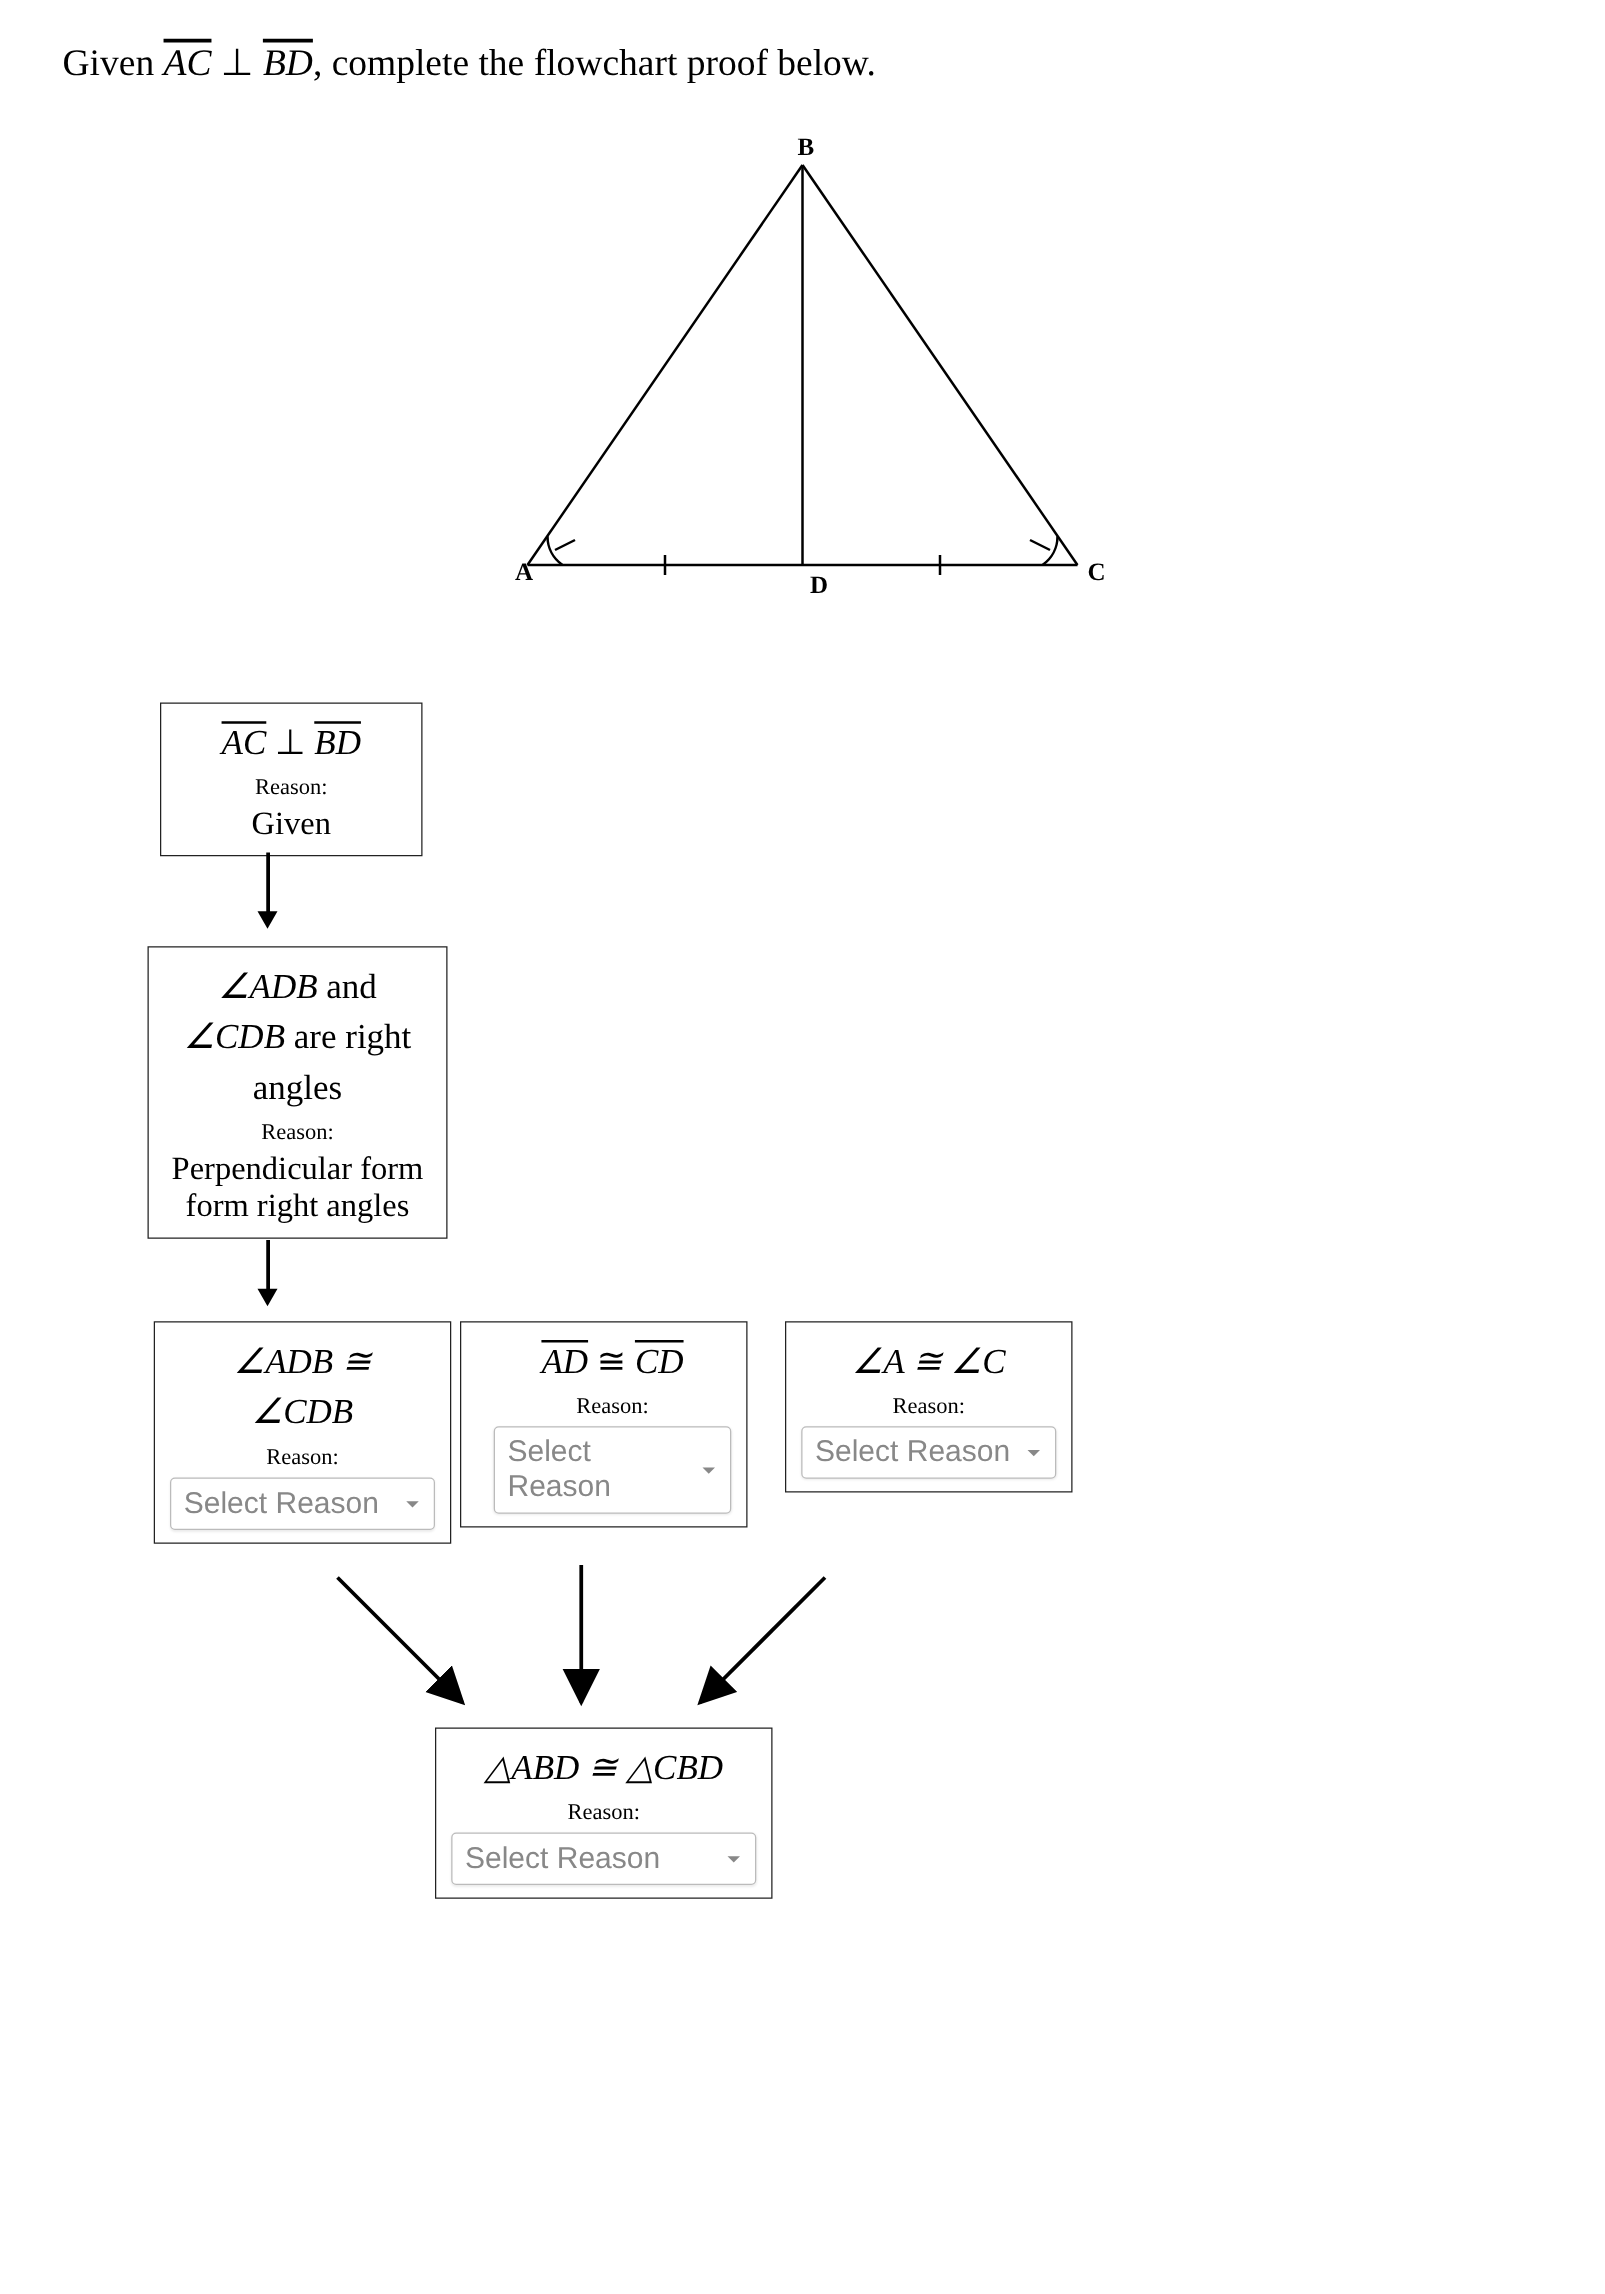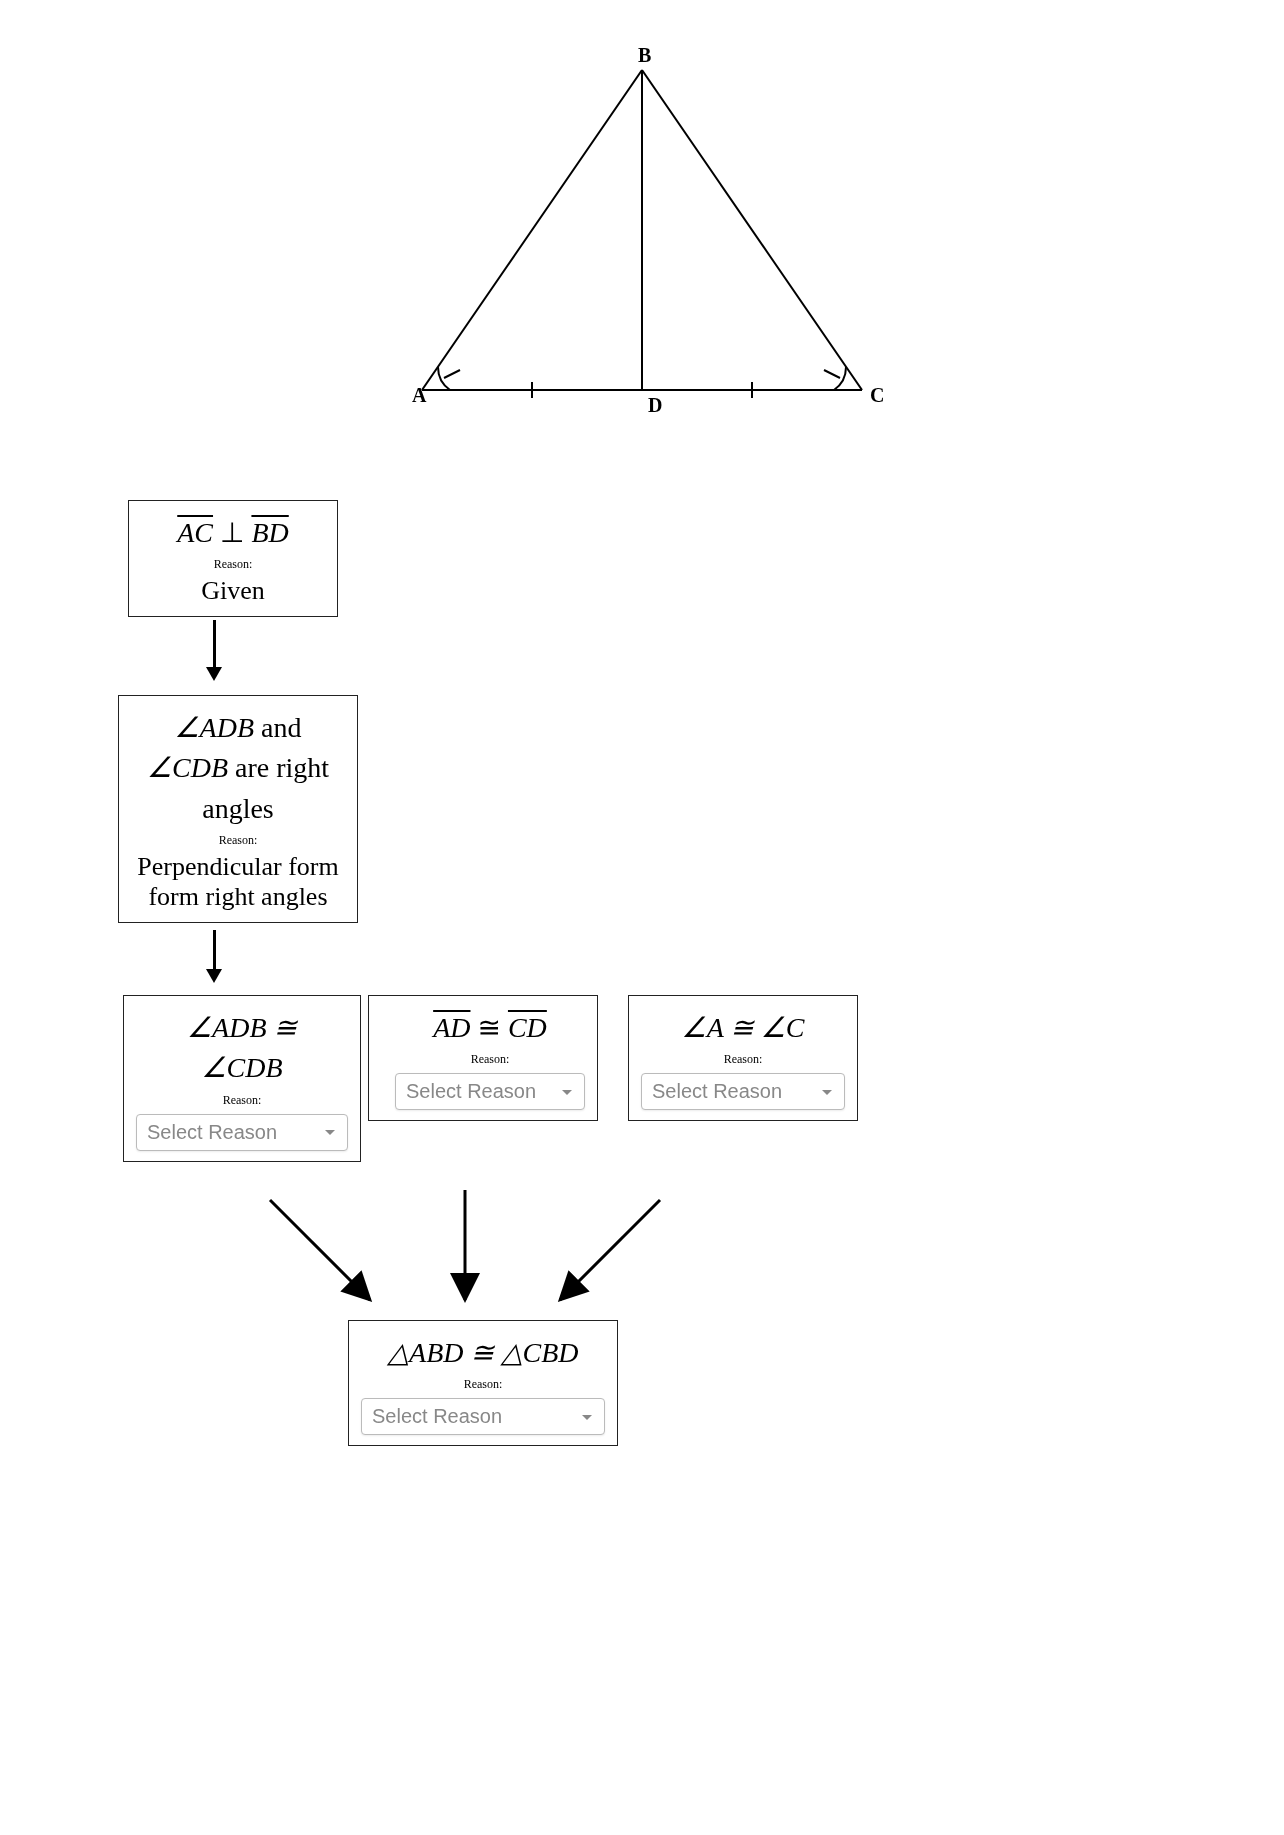--- a/index.html
+++ b/index.html
@@ -40,40 +40,40 @@
     padding: 14px 10px 10px 10px;
     margin-left: 18px;
   }
   .statement {
     font-family: 'Times New Roman', serif;
     font-size: 28px;
     line-height: 1.3;
     margin-bottom: 4px;
   }
   .reason-label {
-    font-size: 12px;
+    font-size: 18px;
     font-family: Georgia, serif;
     color: #000;
     margin: 6px 0 4px 0;
   }
   .reason-value {
     font-size: 26px;
     font-family: Georgia, serif;
   }
   .select-wrap {
     margin-top: 6px;
     display: flex;
     justify-content: center;
   }
   .select {
     width: calc(100% - 4px);
     border: 1px solid #bbb;
     border-radius: 4px;
     padding: 6px 30px 6px 10px;
-    font-size: 20px;
+    font-size: 24px;
     font-family: Arial, sans-serif;
     color: #888;
     text-align: left;
     position: relative;
     background: #fff;
     box-shadow: 0 1px 2px rgba(0,0,0,0.08);
   }
   .select::after {
     content: "";
     position: absolute;
@@ -99,20 +99,23 @@
     border-right: 8px solid transparent;
     border-top: 14px solid #000;
     margin: -1px auto 0 auto;
   }
 </style>
 </head>
 <body>
 
 <div class="page">
 
+  <div class="prompt">
+    <span>Given </span><span class="ov" style="font-style:italic">AC</span><span> ⊥ </span><span class="ov" style="font-style:italic">BD</span><span>, complete the flowchart proof below.</span>
+  </div>
 
   <div class="diagram-area">
     <svg width="560" height="400" viewBox="0 0 560 400">
 
       <line x1="60" y1="350" x2="500" y2="350" stroke="#000" stroke-width="2"></line>
 
       <line x1="280" y1="30" x2="280" y2="350" stroke="#000" stroke-width="2"></line>
 
       <line x1="60" y1="350" x2="280" y2="30" stroke="#000" stroke-width="2"></line>
 

